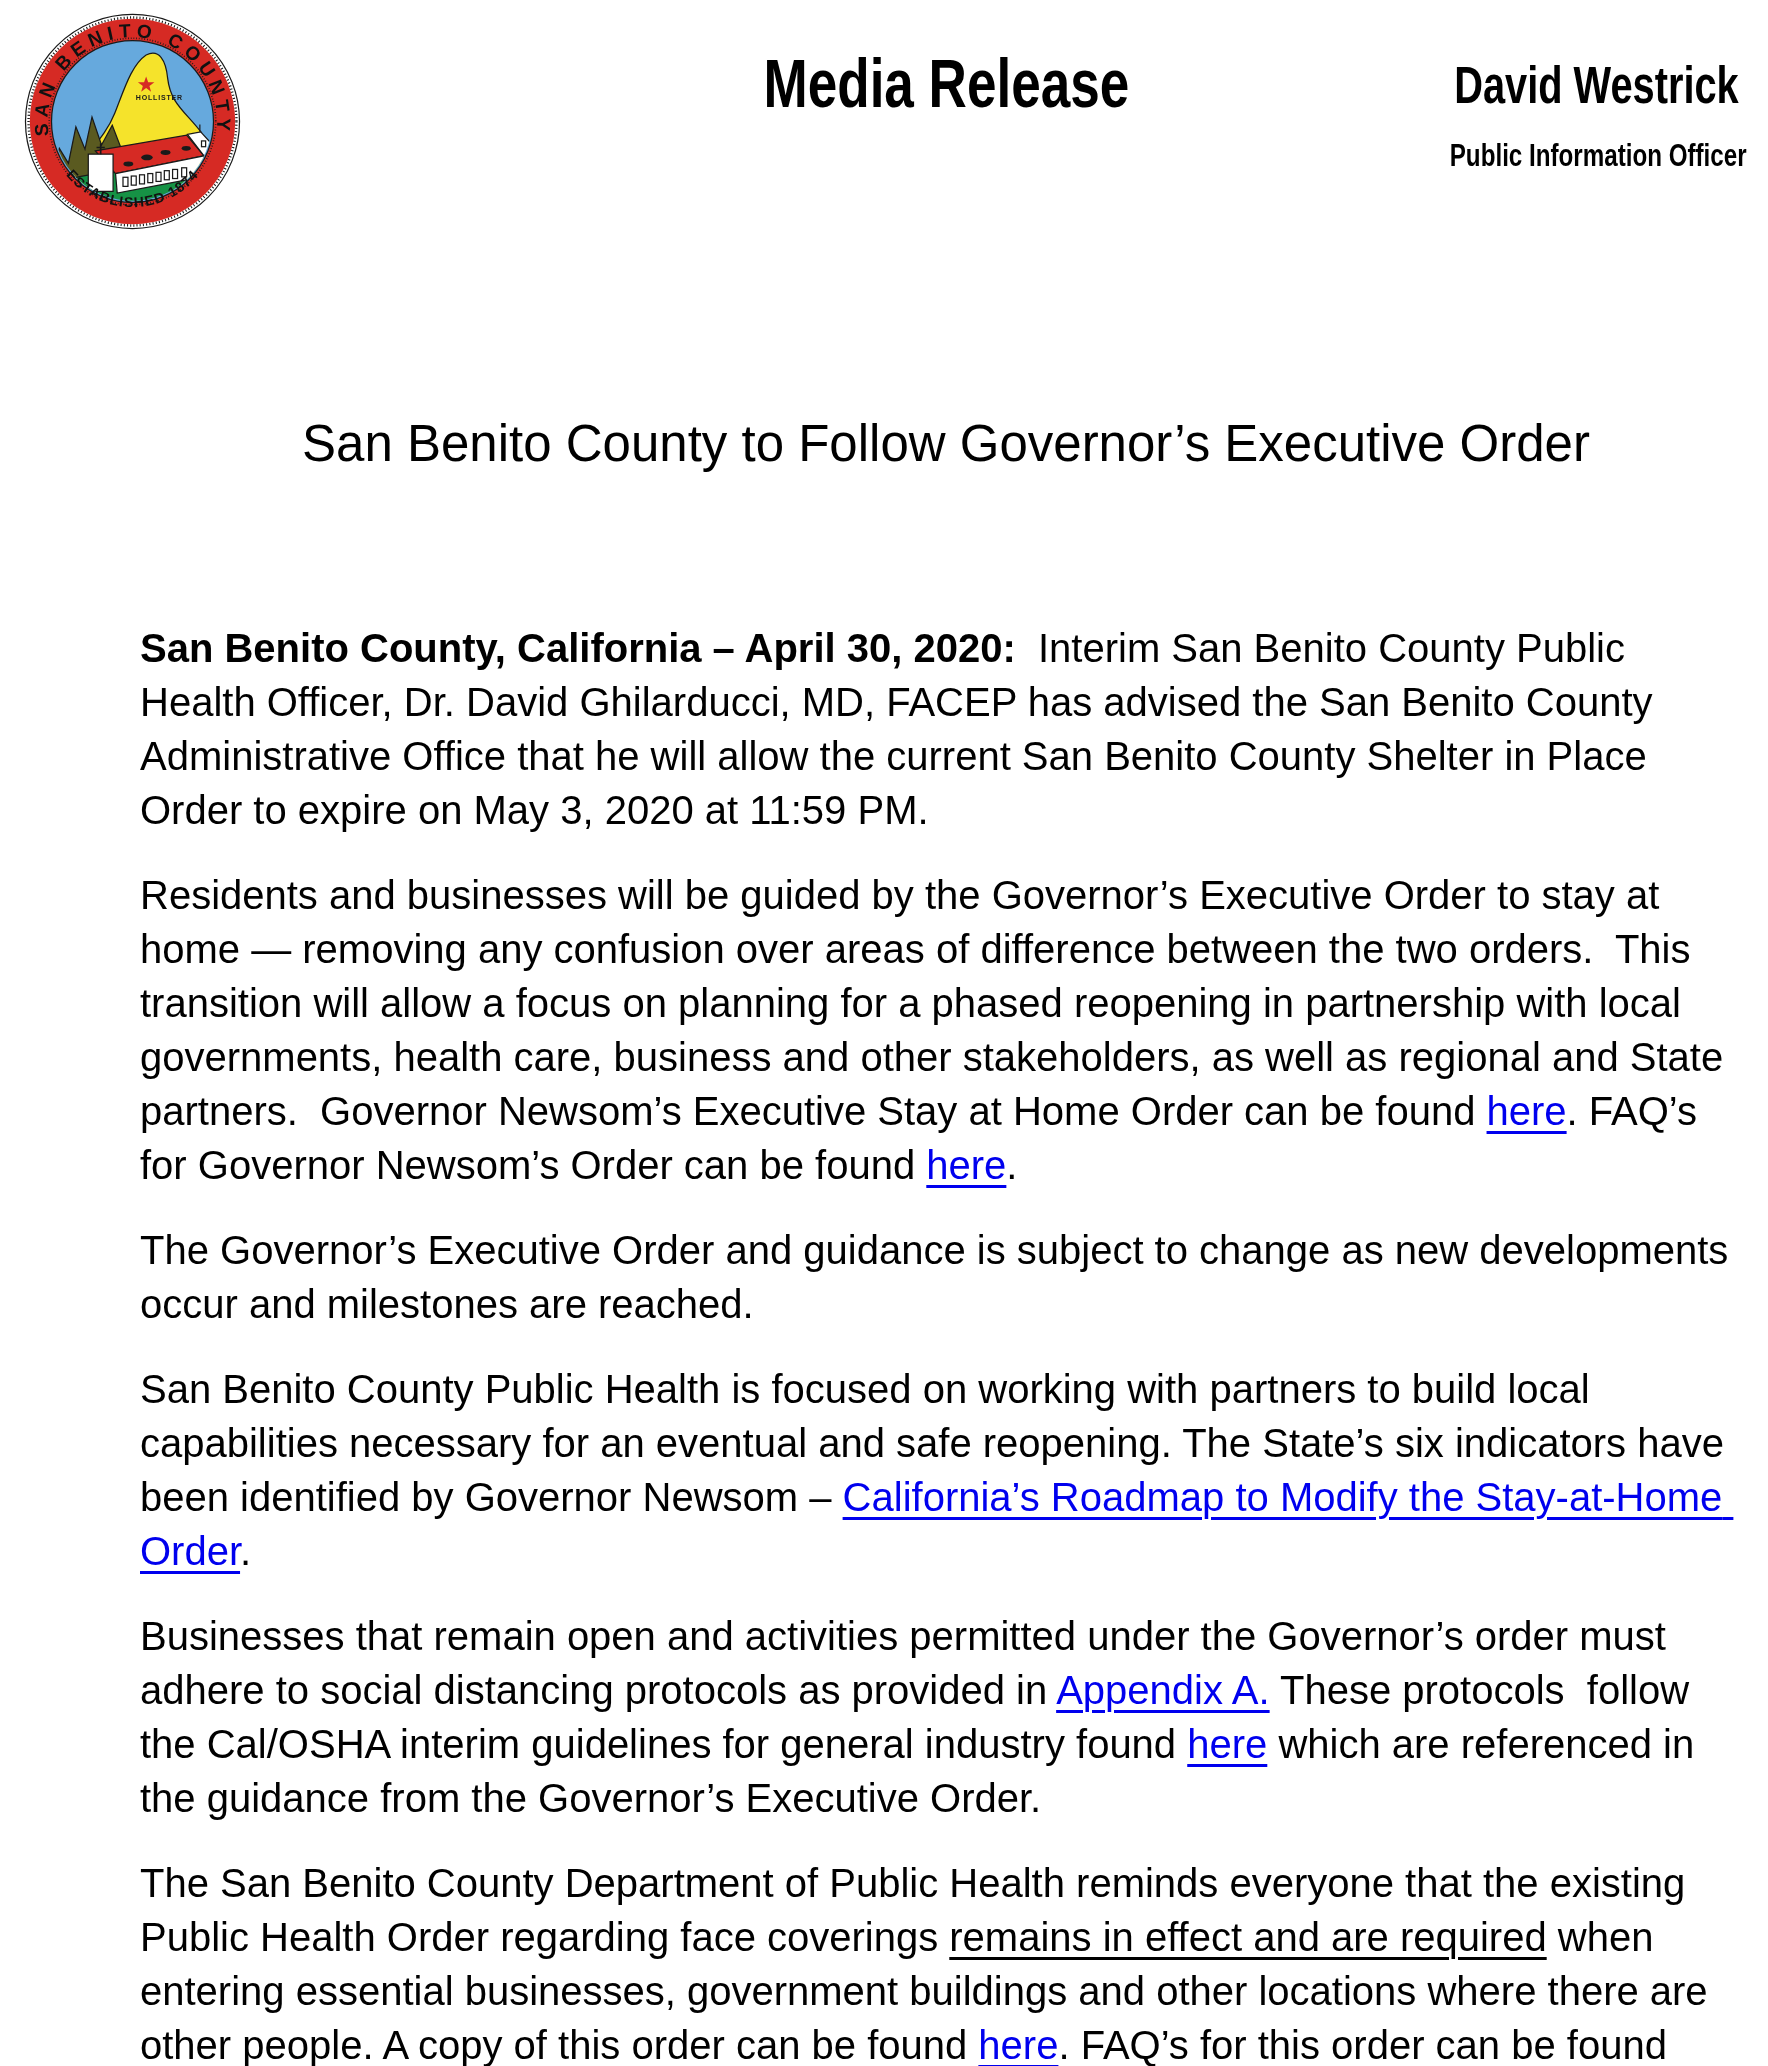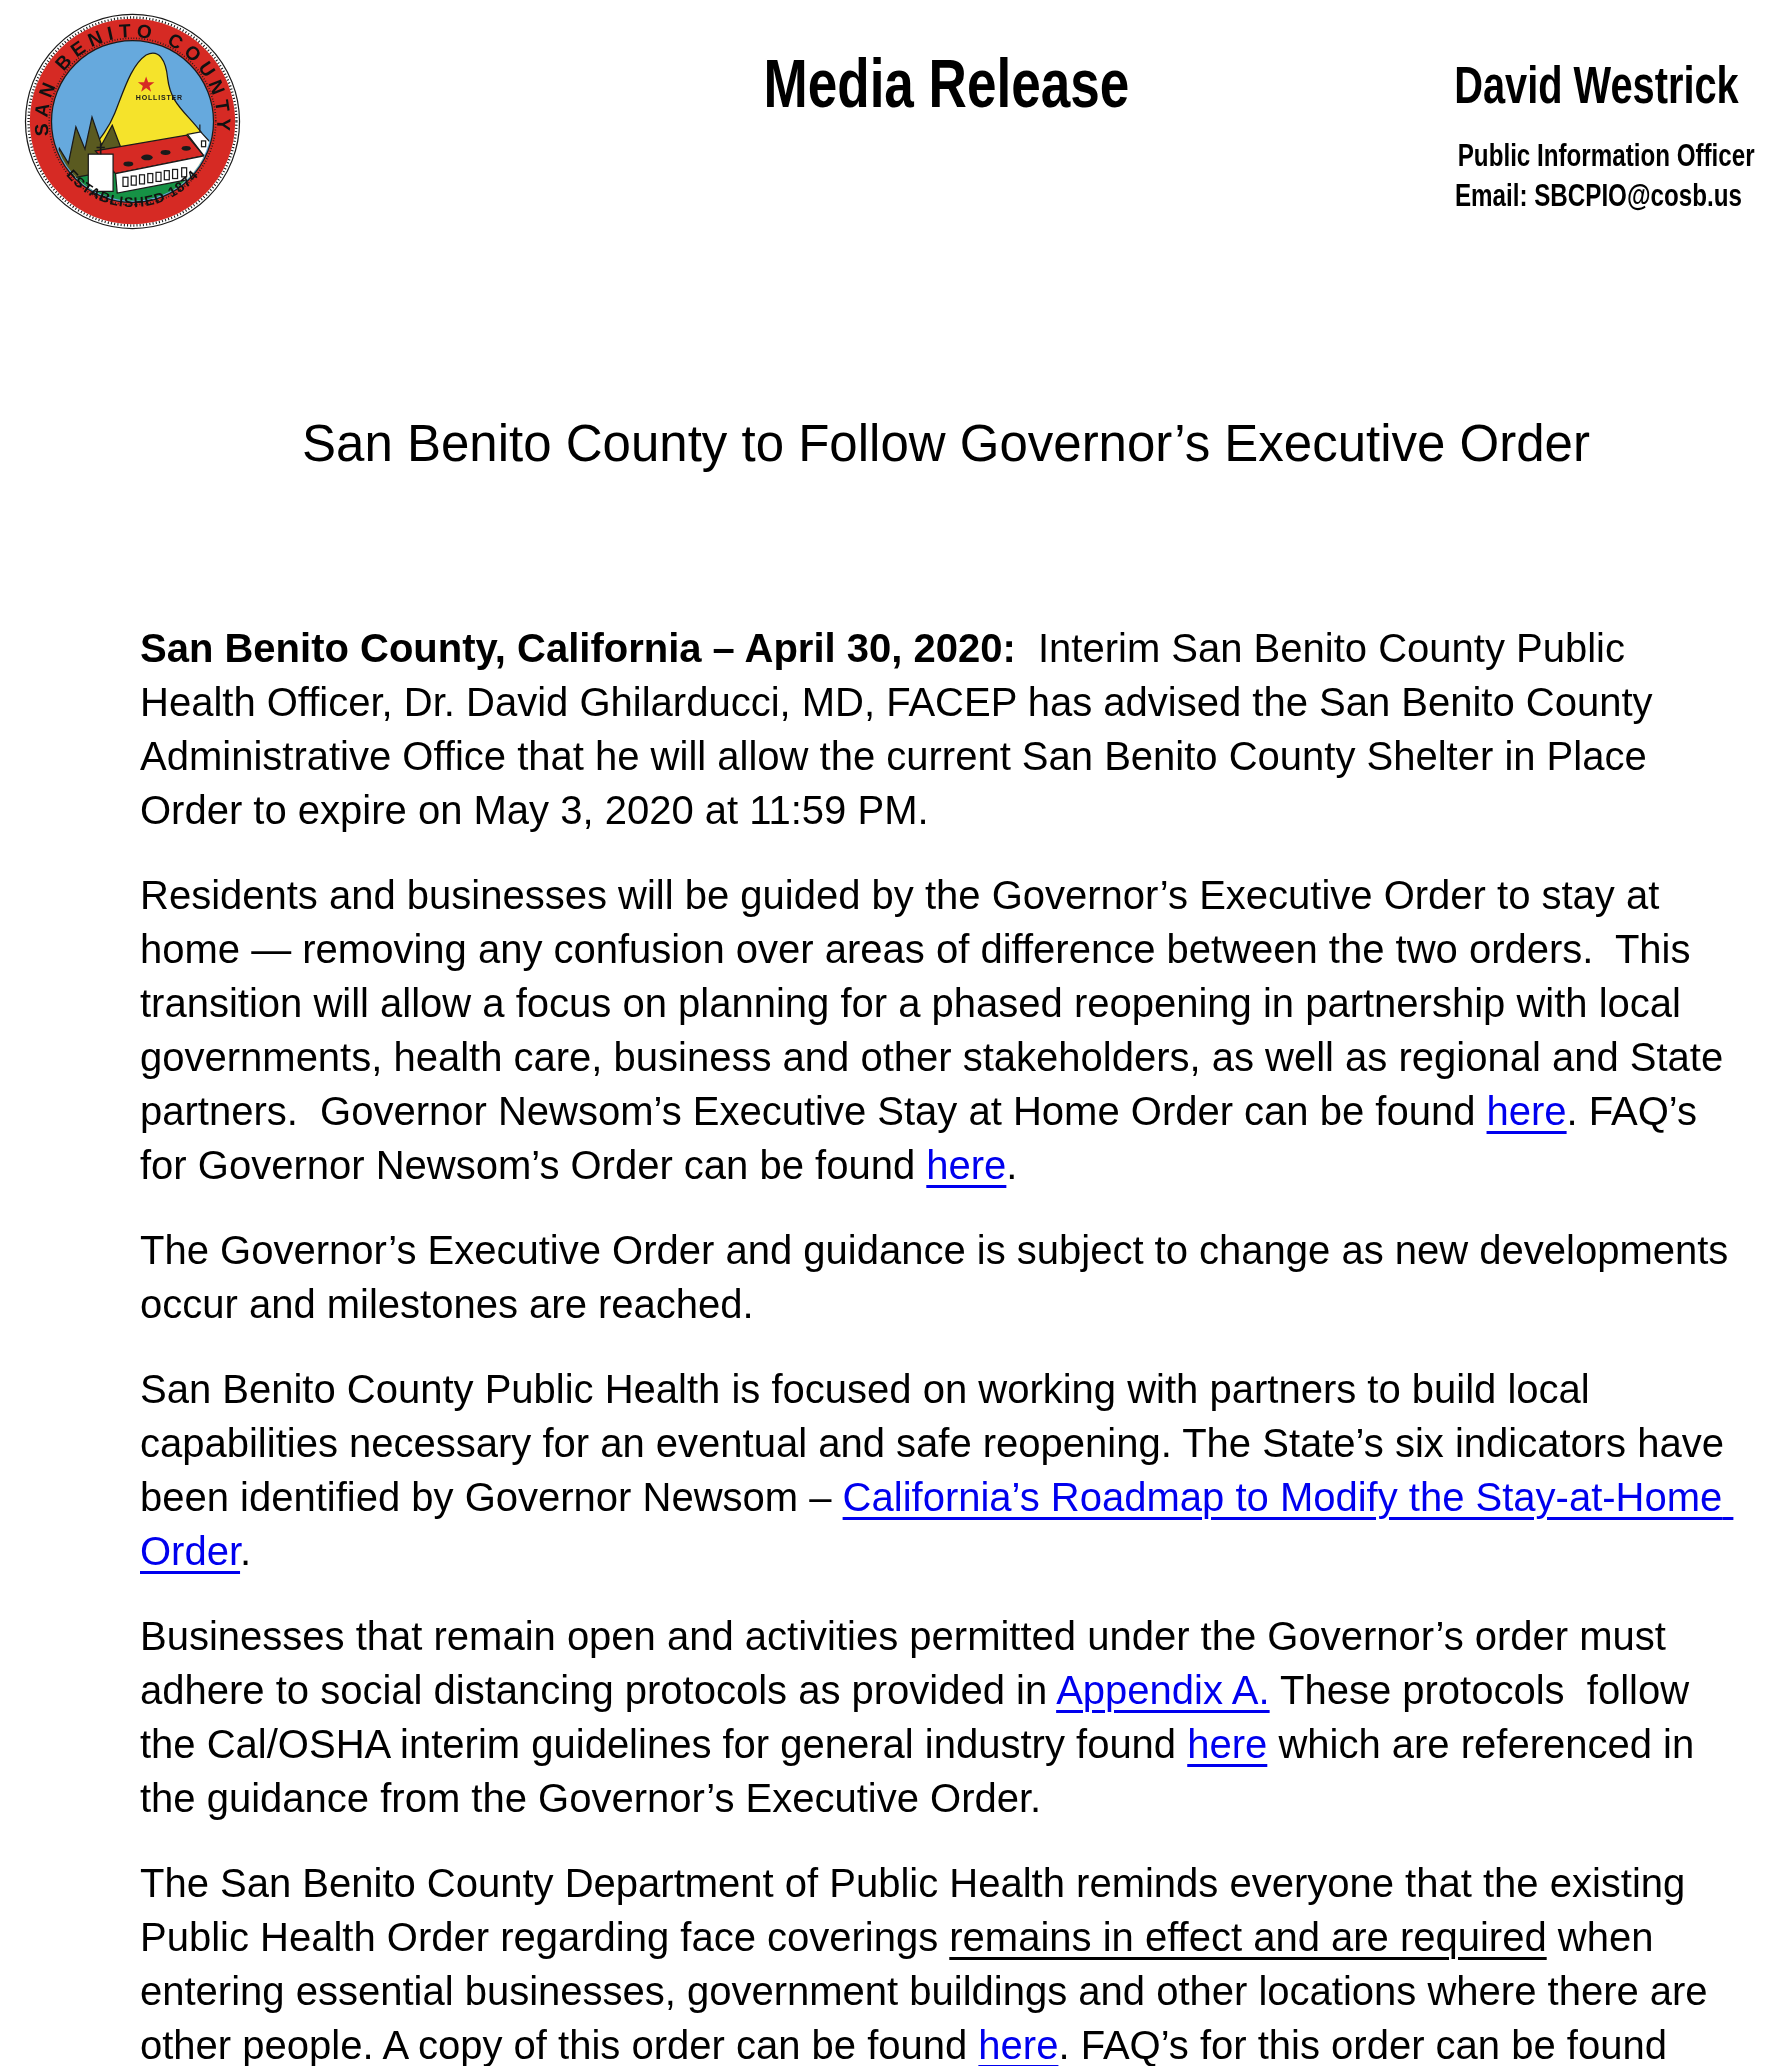--- a/index.html
+++ b/index.html
@@ -13,21 +13,21 @@
   .seal{position:absolute;left:23px;top:11.6px;width:219px;height:219px;}
   .seal svg{width:100%;height:100%;display:block;}
 
   .mr-title{
     position:absolute;left:140px;top:46px;width:1612px;
     text-align:center;font-weight:bold;font-size:68px;line-height:1.1;
   }
   .condense-c{display:inline-block;transform:scaleX(0.78);transform-origin:50% 50%;white-space:nowrap;}
   .condense-r{display:inline-block;transform:scaleX(0.78);transform-origin:100% 50%;white-space:nowrap;}
 
-  .contact{position:absolute;top:57px;right:13px;text-align:left;}
+  .contact{position:absolute;top:57px;right:21px;text-align:center;}
   .contact-name{font-size:51px;font-weight:bold;line-height:1.12;margin-bottom:21.5px;}
   .contact-line{font-size:31px;font-weight:bold;line-height:40px;}
 
   
   .headline{
     position:absolute;left:140px;top:413px;width:1612px;margin:0;
     text-align:center;font-size:51px;font-weight:normal;line-height:1.2;
   }
 
   
@@ -111,23 +111,20 @@
     <span class="condense-c">Media Release</span>
   </div>
 
   <div class="contact">
     <div class="contact-name">
       <span class="condense-r">David Westrick</span>
     </div>
     <div class="contact-line">
       <span class="condense-r">Public Information Officer</span>
     </div>
-    <div class="contact-line">
-      <span class="condense-r">Email: SBCPIO@cosb.us</span>
-    </div>
   </div>
 
   <h1 class="headline">San Benito County to Follow Governor’s Executive Order</h1>
 
   <div class="body">
     <p><span class="bold">San Benito County, California – April 30, 2020:</span><span class="text">  Interim San Benito County Public Health Officer, Dr. David Ghilarducci, MD, FACEP has advised the San Benito County Administrative Office that he will allow the current San Benito County Shelter in Place Order to expire on May 3, 2020 at 11:59 PM.</span></p>
     <p><span class="text">Residents and businesses will be guided by the Governor’s Executive Order to stay at home — removing any confusion over areas of difference between the two orders.  This transition will allow a focus on planning for a phased reopening in partnership with local governments, health care, business and other stakeholders, as well as regional and State partners.  Governor Newsom’s Executive Stay at Home Order can be found </span><a class="lnk" href="#" style="color: rgb(0, 0, 238);">here</a><span class="text">. FAQ’s for Governor Newsom’s Order can be found </span><a class="lnk" href="#" style="color: rgb(0, 0, 238);">here</a><span class="text">.</span></p>
     <p><span class="text">The Governor’s Executive Order and guidance is subject to change as new developments occur and milestones are reached.</span></p>
     <p><span class="text">San Benito County Public Health is focused on working with partners to build local capabilities necessary for an eventual and safe reopening. The State’s six indicators have been identified by Governor Newsom – </span><a class="lnk" href="#" style="color: rgb(0, 0, 238);">California’s Roadmap to Modify the Stay-at-Home Order</a><span class="text">.</span></p>
     <p><span class="text">Businesses that remain open and activities permitted under the Governor’s order must adhere to social distancing protocols as provided in </span><a class="lnk" href="#" style="color: rgb(0, 0, 238);">Appendix A.</a><span class="text"> These protocols  follow the Cal/OSHA interim guidelines for general industry found </span><a class="lnk" href="#" style="color: rgb(0, 0, 238);">here</a><span class="text"> which are referenced in the guidance from the Governor’s Executive Order.</span></p>

